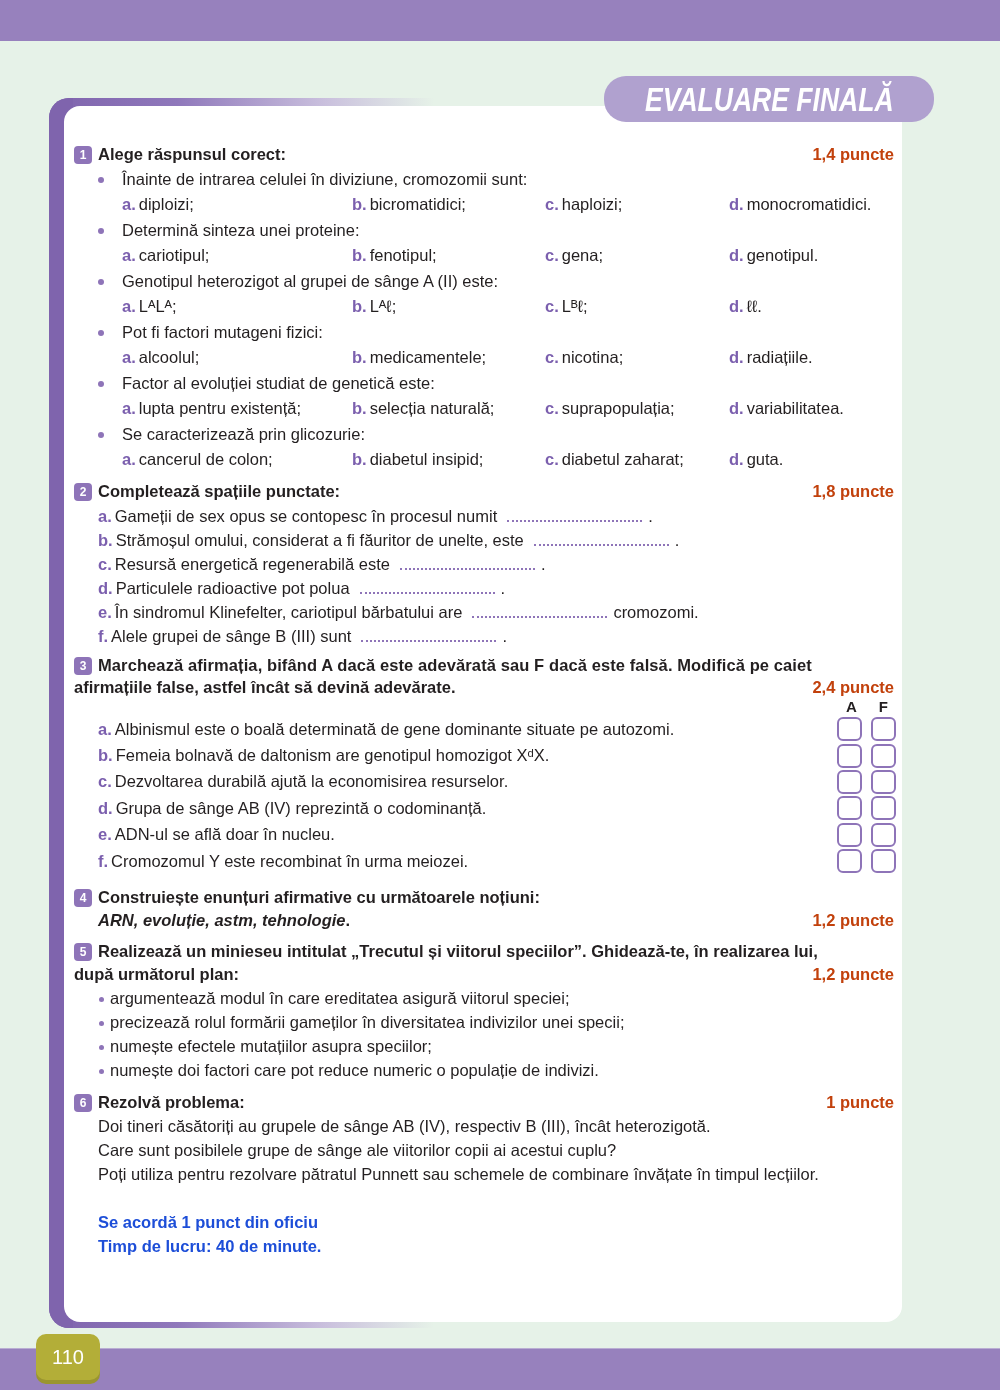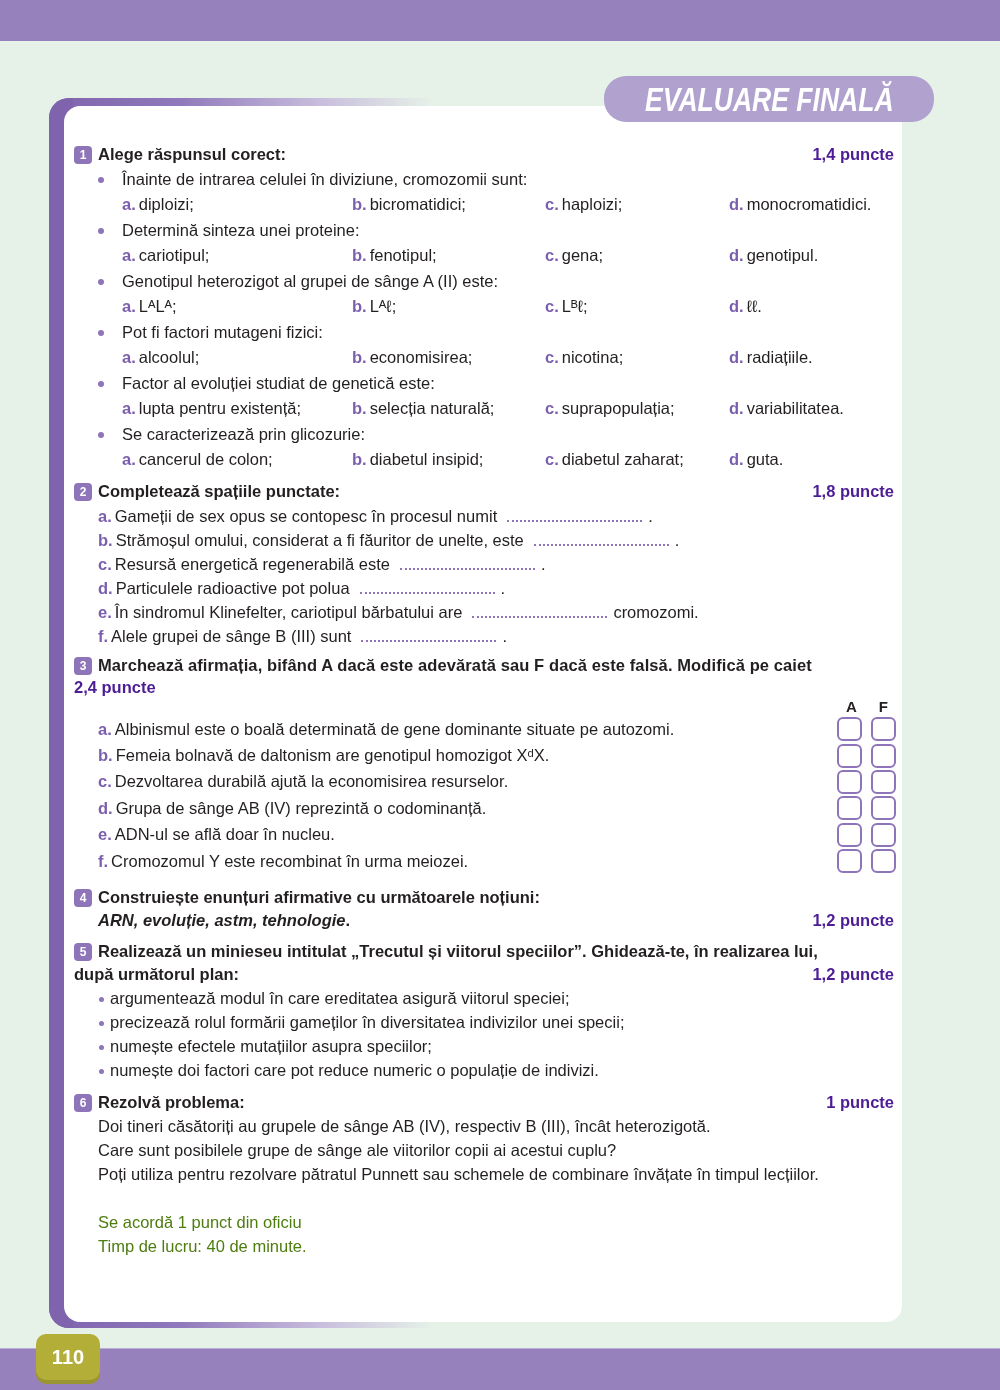--- a/index.html
+++ b/index.html
@@ -41,22 +41,22 @@
 
   .content { position: absolute; left: 74px; top: 142px; width: 820px; font-size: 16.5px; line-height: 25px; }
 
   .q-head { display: flex; justify-content: space-between; align-items: baseline; font-weight: bold; }
   .q-head .qtitle { display: flex; align-items: baseline; }
   .num-badge {
     display: inline-block; width: 18px; height: 18px; border-radius: 4px;
     background: #8e74b8; color: #fff; font-size: 12px; line-height: 18px; text-align: center;
     font-weight: bold; margin-right: 6px; position: relative; top: -1px;
   }
-  .points { color: #4c1d95; font-weight: bold; white-space: nowrap; }
-  .purple { color: #4d7c0f; font-weight: normal; }
+  .points { color: #c2410c; font-weight: bold; white-space: nowrap; }
+  .purple { color: #1d4ed8; font-weight: bold; }
 
   .mc-block { margin-left: 22px; }
   .mc-stem { position: relative; padding-left: 26px; }
   .mc-stem::before {
     content: ""; position: absolute; left: 2px; top: 10px; width: 6px; height: 6px;
     border-radius: 50%; background: #8e74b8;
   }
   .mc-opts { display: grid; grid-template-columns: 230px 193px 184px 180px; padding-left: 26px; margin-bottom: 1px; }
   .opt .lbl { color: #7b5fae; font-weight: bold; margin-right: 3px; }
 
@@ -74,21 +74,21 @@
   .bullets { margin-left: 24px; }
   .bullets .b { position: relative; padding-left: 12px; }
   .bullets .b::before {
     content: ""; position: absolute; left: 1px; top: 11px; width: 5px; height: 5px; border-radius: 50%; background: #8e74b8;
   }
   .indent { margin-left: 24px; }
 
   .page-num {
     position: absolute; left: 36px; top: 1334px; width: 64px; height: 46px;
     background: #b3ae38; border-radius: 10px; box-shadow: 0 4px 0 #9a9530;
-    color: #fff; font-weight: bold; font-size: 20px; display: flex; align-items: center; justify-content: center;
+    color: #fff; font-weight: normal; font-size: 20px; display: flex; align-items: center; justify-content: center;
   }
 </style>
 </head>
 <body>
 
 <div class="top-band"></div>
 <div class="card-frame"></div>
 <div class="card-frame-left"></div>
 <div class="card"></div>
 
@@ -128,21 +128,21 @@
       <div class="mc-opts">
         <span class="opt"><span class="lbl">a.</span><span>LᴬLᴬ;</span></span>
         <span class="opt"><span class="lbl">b.</span><span>Lᴬℓ;</span></span>
         <span class="opt"><span class="lbl">c.</span><span>Lᴮℓ;</span></span>
         <span class="opt"><span class="lbl">d.</span><span>ℓℓ.</span></span>
       </div>
 
       <div class="mc-stem">Pot fi factori mutageni fizici:</div>
       <div class="mc-opts">
         <span class="opt"><span class="lbl">a.</span><span>alcoolul;</span></span>
-        <span class="opt"><span class="lbl">b.</span><span>economisirea;</span></span>
+        <span class="opt"><span class="lbl">b.</span><span>medicamentele;</span></span>
         <span class="opt"><span class="lbl">c.</span><span>nicotina;</span></span>
         <span class="opt"><span class="lbl">d.</span><span>radiațiile.</span></span>
       </div>
 
       <div class="mc-stem">Factor al evoluției studiat de genetică este:</div>
       <div class="mc-opts">
         <span class="opt"><span class="lbl">a.</span><span>lupta pentru existență;</span></span>
         <span class="opt"><span class="lbl">b.</span><span>selecția naturală;</span></span>
         <span class="opt"><span class="lbl">c.</span><span>suprapopulația;</span></span>
         <span class="opt"><span class="lbl">d.</span><span>variabilitatea.</span></span>
@@ -175,20 +175,21 @@
       <div class="row"><span class="lbl">f.</span><span>Alele grupei de sânge B (III) sunt</span><span class="dots"></span><span>.</span></div>
     </div>
   </div>
 
   <div style="margin-top:6px;">
     <div style="font-weight:bold; line-height:22px;">
       <div style="display:flex;align-items:baseline;justify-content:space-between;">
         <span><span class="num-badge">3</span><span style="letter-spacing:0.1px;">Marchează afirmația, bifând A dacă este adevărată sau F dacă este falsă. Modifică pe caiet</span></span>
       </div>
       <div style="display:flex;justify-content:space-between;align-items:baseline;">
+        <span>afirmațiile false, astfel încât să devină adevărate.</span>
         <span class="points">2,4 puncte</span>
       </div>
     </div>
     <div class="af-header">
       <span>A</span>
       <span>F</span>
     </div>
     <div class="tf-list">
       <div class="tf-row">
           <span><span class="lbl">a.</span><span>Albinismul este o boală determinată de gene dominante situate pe autozomi.</span></span>

